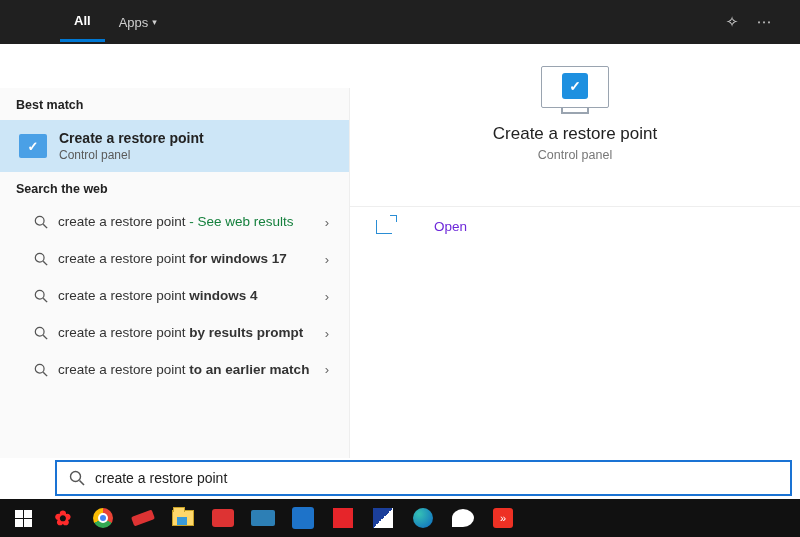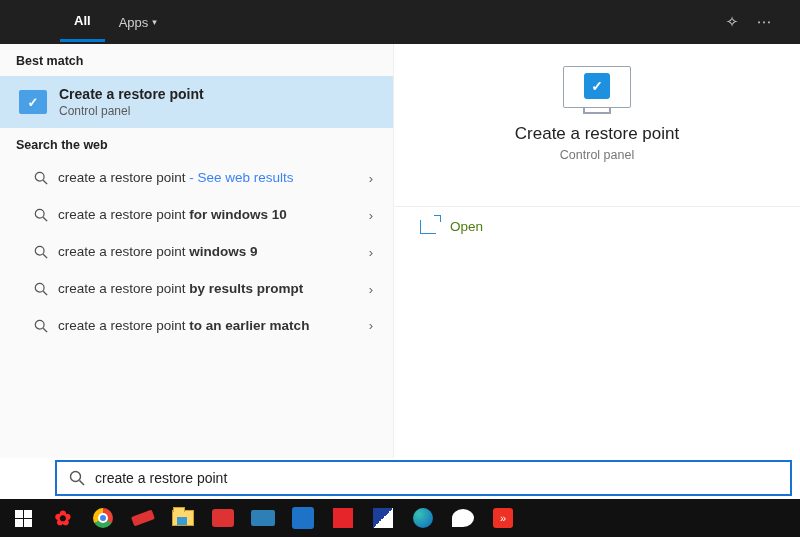--- a/index.html
+++ b/index.html
@@ -8,54 +8,54 @@
 
 .topbar { background: #202020; height: 44px; display: flex; align-items: center; padding: 0 20px 0 60px; color: #cfcfcf; font-size: 13px; position: relative; }
 .tab { padding: 6px 14px; height: 40px; display: flex; align-items: center; cursor: pointer; }
 .tab.active { color: #fff; border-bottom: 3px solid #0078d4; font-weight: 600; }
 .tab .caret { margin-left: 4px; font-size: 9px; }
 .topbar .spacer { flex: 1; }
 .topbar .ico { width: 32px; text-align: center; font-size: 15px; color: #cfcfcf; }
 
 
 .content { display: flex; height: 414px; }
-.left { width: 394px; background: #fafafa; border-right: 1px solid #eee; overflow: hidden; }
+.left { width: 350px; background: #fafafa; border-right: 1px solid #eee; overflow: hidden; margin-top: 44px; }
 .right { flex: 1; background: #fff; padding-top: 22px; }
 
 .sect-header { font-size: 12.5px; font-weight: 600; padding: 10px 16px 8px; color: #222; }
 
 .best { display: flex; align-items: center; padding: 10px 16px; background: #cde6f7; border-left: 3px solid #cde6f7; }
 .best .thumb { width: 28px; height: 24px; background: #4aa0e6; border-radius: 2px; margin-right: 12px; display:flex; align-items:center; justify-content:center; }
 .best .thumb::after { content:"✓"; color:#fff; font-size:13px; font-weight:bold;}
 .best .title { font-size: 14px; font-weight: 600; color: #222; }
 .best .sub { font-size: 12px; color: #5a5a5a; margin-top: 2px; }
 
 .webrow { display: flex; align-items: center; padding: 10px 14px 10px 32px; cursor: pointer; position: relative; }
 .webrow .mag { position: absolute; left: 34px; width: 14px; height: 14px; }
 .webrow .txt { flex: 1; font-size: 13.5px; color: #333; padding-left: 26px; line-height: 1.25; }
-.webrow .light { color: #3b82f6; }
+.webrow .light { color: #15803d; }
 .webrow .chev { color: #666; font-size: 13px; padding: 0 6px; }
 
 
 .mag svg { width: 14px; height: 14px; }
 .mag circle { fill: none; stroke: #555; stroke-width: 1.4; }
 .mag line { stroke: #555; stroke-width: 1.6; }
 
 
 .preview { text-align: center; padding: 0 20px 20px; }
 .preview .monitor { width: 74px; height: 52px; margin: 0 auto 6px; position: relative; }
 .preview .screen { width: 68px; height: 42px; border: 1.5px solid #9aa4b0; border-radius: 2px; margin: 0 auto; position: relative; background:#fff;}
 .preview .shield { width: 26px; height: 26px; background: #1e90e0; position: absolute; top: 6px; left: 50%; transform: translateX(-50%); border-radius: 3px; display:flex; align-items:center; justify-content:center;}
 .preview .shield::after { content:"✓"; color:#fff; font-size:14px; font-weight:bold;}
 .preview .stand { width: 28px; height: 6px; border-bottom: 2px solid #9aa4b0; border-left: 2px solid #9aa4b0; border-right: 2px solid #9aa4b0; margin: 0 auto; }
 .preview .ptitle { font-size: 17px; color: #222; margin-top: 6px; }
 .preview .psub { font-size: 12.5px; color: #777; margin-top: 4px; }
 
 .actions { border-top: 1px solid #eee; margin-top: 24px; }
-.action-row { display: flex; align-items: center; padding: 12px 26px; font-size: 13.5px; color: #4d7c0f; cursor: pointer; }
+.action-row { display: flex; align-items: center; padding: 12px 26px; font-size: 13.5px; color: #6d28d9; cursor: pointer; gap: 28px; }
 .action-row .aico { width: 16px; height: 14px; border: 1.4px solid #2a8dd4; border-top: none; border-right: none; margin-right: 14px; position: relative; }
 .action-row .aico::after { content:""; position:absolute; top:-5px; right:-5px; width:6px; height:6px; border-top:1.4px solid #2a8dd4; border-right:1.4px solid #2a8dd4; }
 
 
 .searchbar { position: absolute; left: 55px; right: 8px; top: 460px; height: 36px; border: 2px solid #1a73d4; background: #fff; display: flex; align-items: center; }
 .searchbar .smag { width: 16px; height: 16px; margin: 0 10px 0 12px; }
 .searchbar input { border: none; outline: none; flex: 1; font-size: 14px; color: #222; background: transparent; }
 
 
 .taskbar { position: absolute; left: 0; right: 0; bottom: 0; height: 38px; background: #111; display: flex; align-items: center; padding-left: 6px; gap: 6px; }
@@ -116,30 +116,30 @@
           </svg></span>
       <span class="txt"><span>create a restore point</span><b></b><span class="light"> - See web results</span></span>
       <span class="chev">›</span>
     </div>
 
     <div class="webrow">
       <span class="mag"><svg viewBox="0 0 16 16">
             <circle cx="6.5" cy="6.5" r="5"></circle>
             <line x1="10.5" y1="10.5" x2="15" y2="15"></line>
           </svg></span>
-      <span class="txt"><span>create a restore point </span><b>for windows 10</b></span>
-      <span class="chev">›</span>
-    </div>
-
-    <div class="webrow">
-      <span class="mag"><svg viewBox="0 0 16 16">
-            <circle cx="6.5" cy="6.5" r="5"></circle>
-            <line x1="10.5" y1="10.5" x2="15" y2="15"></line>
-          </svg></span>
-      <span class="txt"><span>create a restore point </span><b>windows 9</b></span>
+      <span class="txt"><span>create a restore point </span><b>for windows 17</b></span>
+      <span class="chev">›</span>
+    </div>
+
+    <div class="webrow">
+      <span class="mag"><svg viewBox="0 0 16 16">
+            <circle cx="6.5" cy="6.5" r="5"></circle>
+            <line x1="10.5" y1="10.5" x2="15" y2="15"></line>
+          </svg></span>
+      <span class="txt"><span>create a restore point </span><b>windows 4</b></span>
       <span class="chev">›</span>
     </div>
 
     <div class="webrow">
       <span class="mag"><svg viewBox="0 0 16 16">
             <circle cx="6.5" cy="6.5" r="5"></circle>
             <line x1="10.5" y1="10.5" x2="15" y2="15"></line>
           </svg></span>
       <span class="txt"><span>create a restore point </span><b>by results prompt</b></span>
       <span class="chev">›</span>

